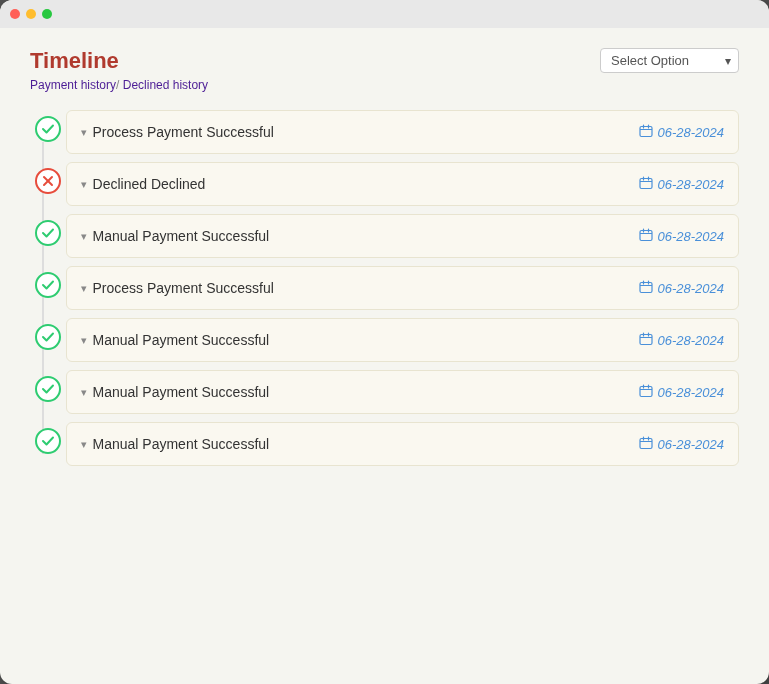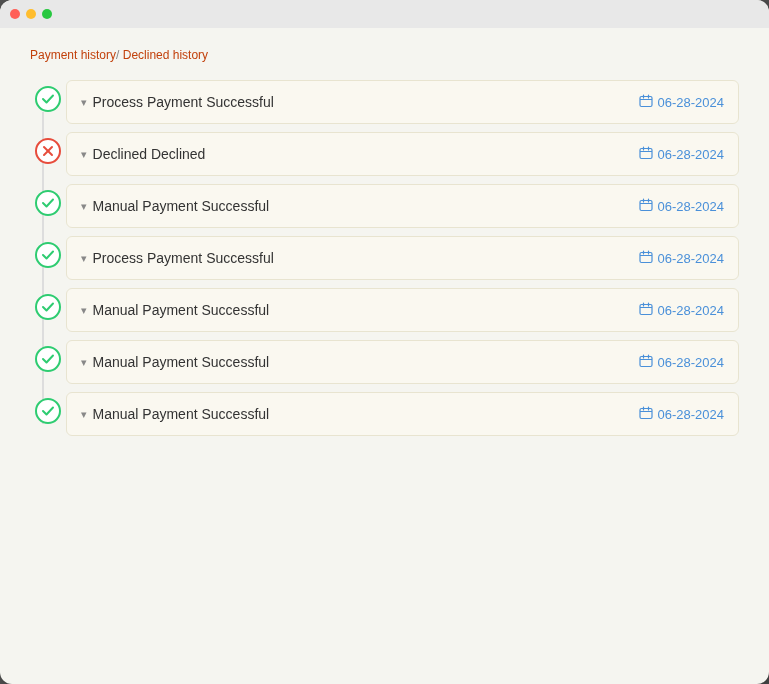--- a/index.html
+++ b/index.html
@@ -76,21 +76,21 @@
       pointer-events: none;
       color: #555;
       font-size: 12px;
     }
     .subtitle {
       color: #888;
       font-size: 12px;
       margin-bottom: 18px;
     }
     .subtitle a {
-      color: #c2410c;
+      color: #4c1d95;
       text-decoration: none;
     }
     .timeline {
       display: flex;
       flex-direction: column;
       gap: 0;
     }
     .check-icon {
       width: 26px;
       height: 26px;
@@ -145,35 +145,42 @@
       font-weight: 400;
       color: #333;
     }
     .card-date {
       display: flex;
       align-items: center;
       gap: 5px;
       color: #4a90d9;
       font-size: 13px;
       font-weight: 500;
+      font-style: italic;
     }
     .cal-icon {
       font-size: 13px;
     }
   </style>
 </head>
 <body>
 
 <div class="window">
   <div class="window-titlebar">
     <div class="titlebar-dot dot-red"></div>
     <div class="titlebar-dot dot-yellow"></div>
     <div class="titlebar-dot dot-green"></div>
   </div>
   <div class="content">
+    <div class="header-row">
+      <h1 class="page-title">Timeline</h1>
+      <div class="select-wrapper">
+        <select class="select-dropdown"><option>Select Option</option><option>Payment history</option><option>Reminder history</option></select>
+      </div>
+    </div>
     <p class="subtitle">
       <a href="#">Payment history</a><span>/ </span><a href="#">Declined history</a>
     </p>
     <div class="timeline" id="timeline-container">
     <div style="position: relative; margin-bottom: 8px;">
           <div style="position: absolute; left: 12px; top: 32px; width: 2px; height: calc(100% + 8px); background: rgb(221, 221, 221); z-index: 0;"></div>
           <div style="display: flex; flex-direction: row; align-items: flex-start; position: relative; z-index: 1;">
             <div style="width: 36px; flex-shrink: 0; display: flex; justify-content: center; padding-top: 6px;">
               <div class="check-icon">
                 <svg viewBox="0 0 14 14" fill="none" xmlns="http://www.w3.org/2000/svg">

